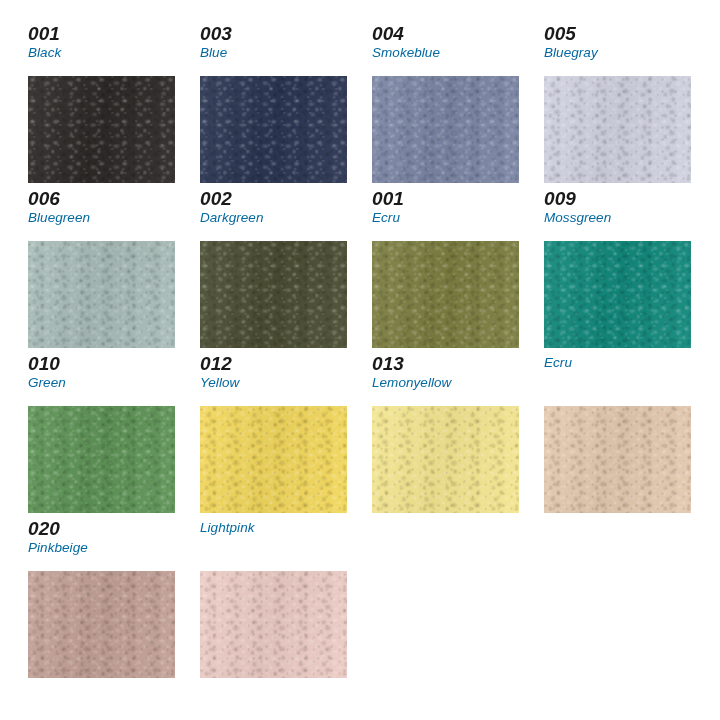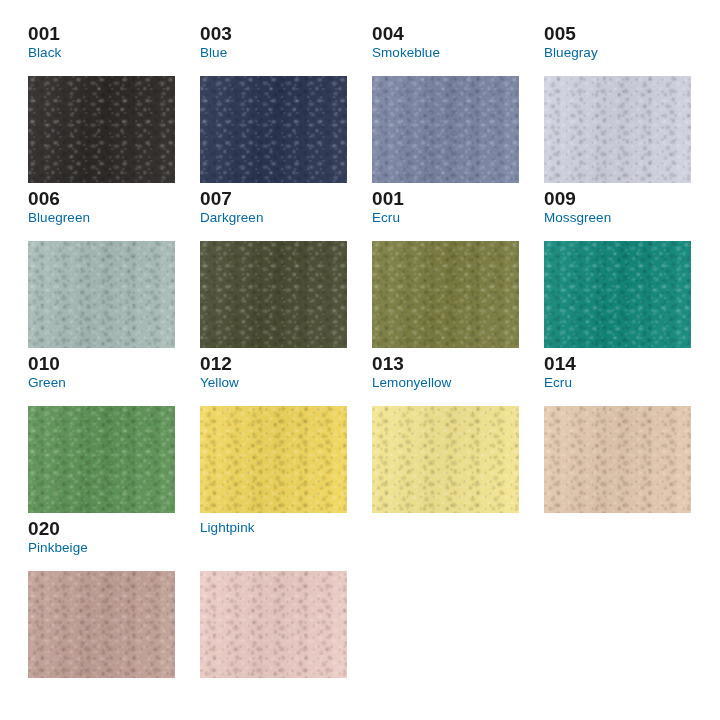--- a/index.html
+++ b/index.html
@@ -33,20 +33,21 @@
     grid-template-columns: repeat(4, 147px);
     grid-template-rows: repeat(4, 165px);
     column-gap: 25px;
     row-gap: 0px;
   }
 
   .swatch-cell {
     position: relative;
     width: 129px;
     height: 165px;
+    font-style: italic;
   }
 
   .swatch-code {
     font-size: 19px;
     font-weight: bold;
     line-height: 20px;
     letter-spacing: 0.1px;
     color: #1a1a1a;
     margin: 0;
     padding: 0;
@@ -134,21 +135,21 @@
         <div class="swatch-code">005</div>
         <div class="swatch-name">Bluegray</div>
         <div class="swatch-chip" style="background-color: rgb(207, 209, 223);"></div>
       </div>
       <div class="swatch-cell">
         <div class="swatch-code">006</div>
         <div class="swatch-name">Bluegreen</div>
         <div class="swatch-chip" style="background-color: rgb(167, 187, 183);"></div>
       </div>
       <div class="swatch-cell">
-        <div class="swatch-code">007</div>
+        <div class="swatch-code">002</div>
         <div class="swatch-name">Darkgreen</div>
         <div class="swatch-chip" style="background-color: rgb(75, 78, 51);"></div>
       </div>
       <div class="swatch-cell">
         <div class="swatch-code">001</div>
         <div class="swatch-name">Ecru</div>
         <div class="swatch-chip" style="background-color: rgb(124, 126, 65);"></div>
       </div>
       <div class="swatch-cell">
         <div class="swatch-code">009</div>
@@ -164,21 +165,20 @@
         <div class="swatch-code">012</div>
         <div class="swatch-name">Yellow</div>
         <div class="swatch-chip" style="background-color: rgb(242, 215, 92);"></div>
       </div>
       <div class="swatch-cell">
         <div class="swatch-code">013</div>
         <div class="swatch-name">Lemonyellow</div>
         <div class="swatch-chip" style="background-color: rgb(243, 229, 143);"></div>
       </div>
       <div class="swatch-cell">
-        <div class="swatch-code">014</div>
         <div class="swatch-name">Ecru</div>
         <div class="swatch-chip" style="background-color: rgb(227, 200, 174);"></div>
       </div>
       <div class="swatch-cell">
         <div class="swatch-code">020</div>
         <div class="swatch-name">Pinkbeige</div>
         <div class="swatch-chip" style="background-color: rgb(194, 160, 150);"></div>
       </div>
       <div class="swatch-cell">
         <div class="swatch-name">Lightpink</div>

